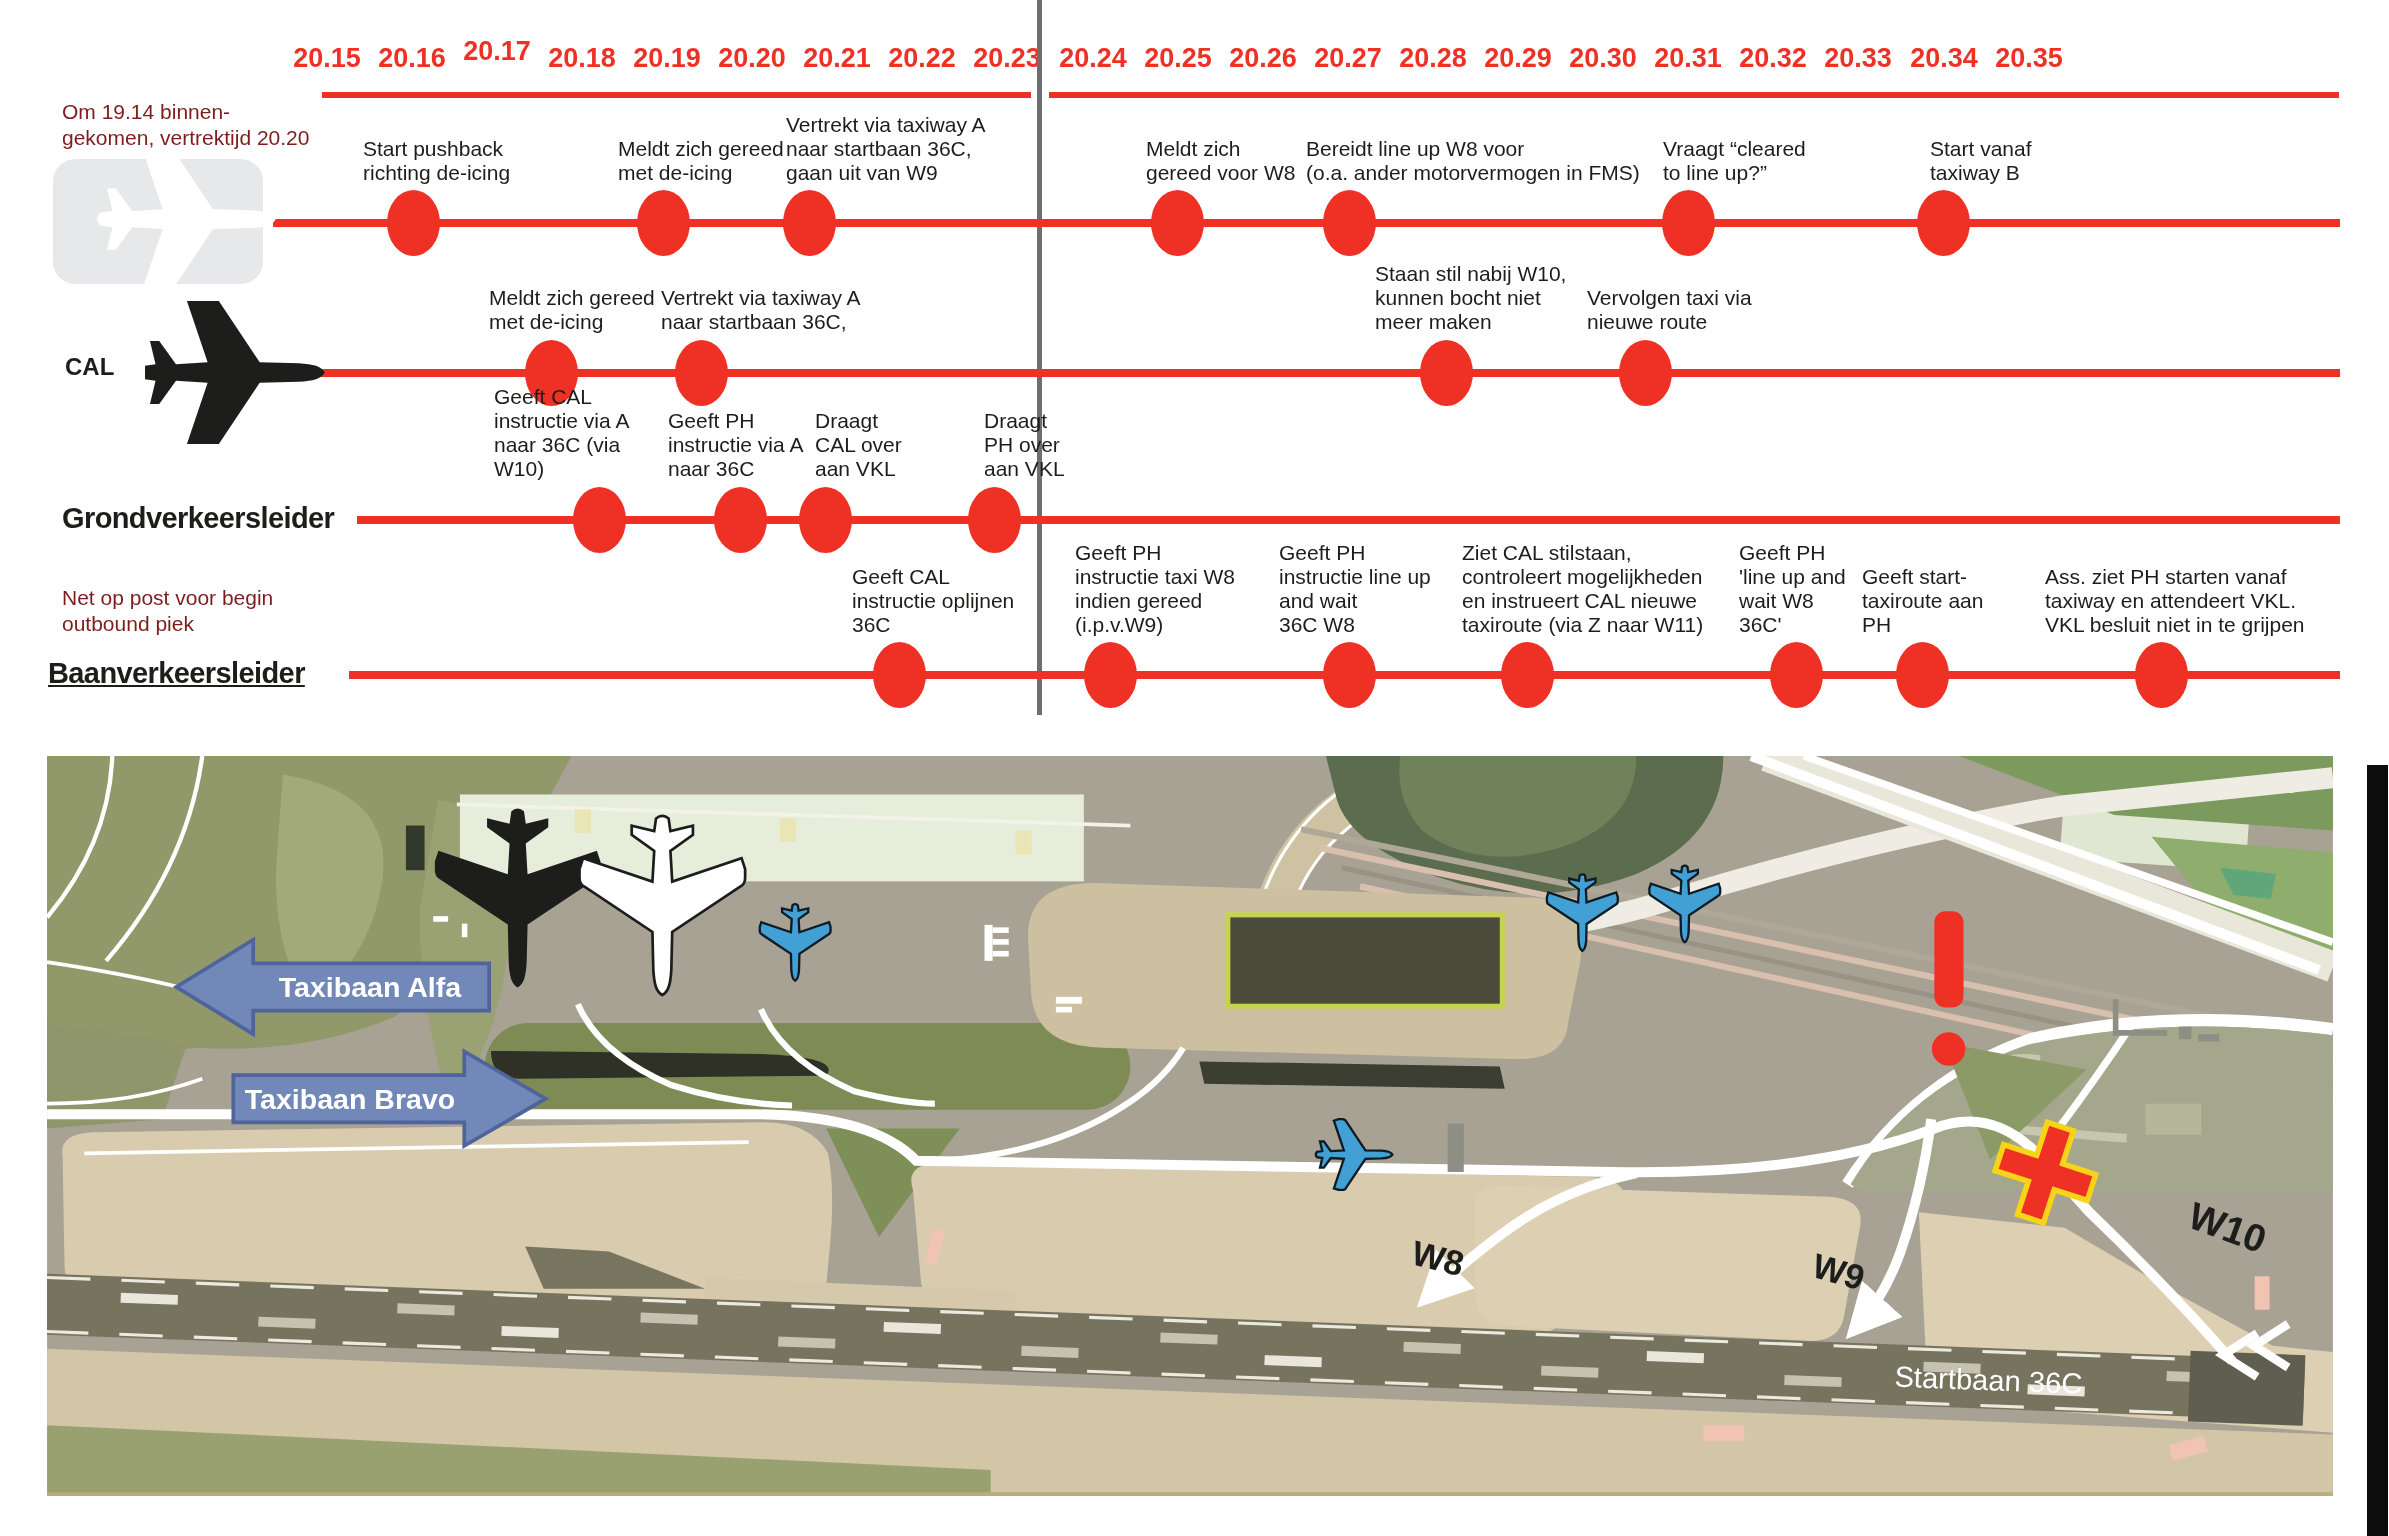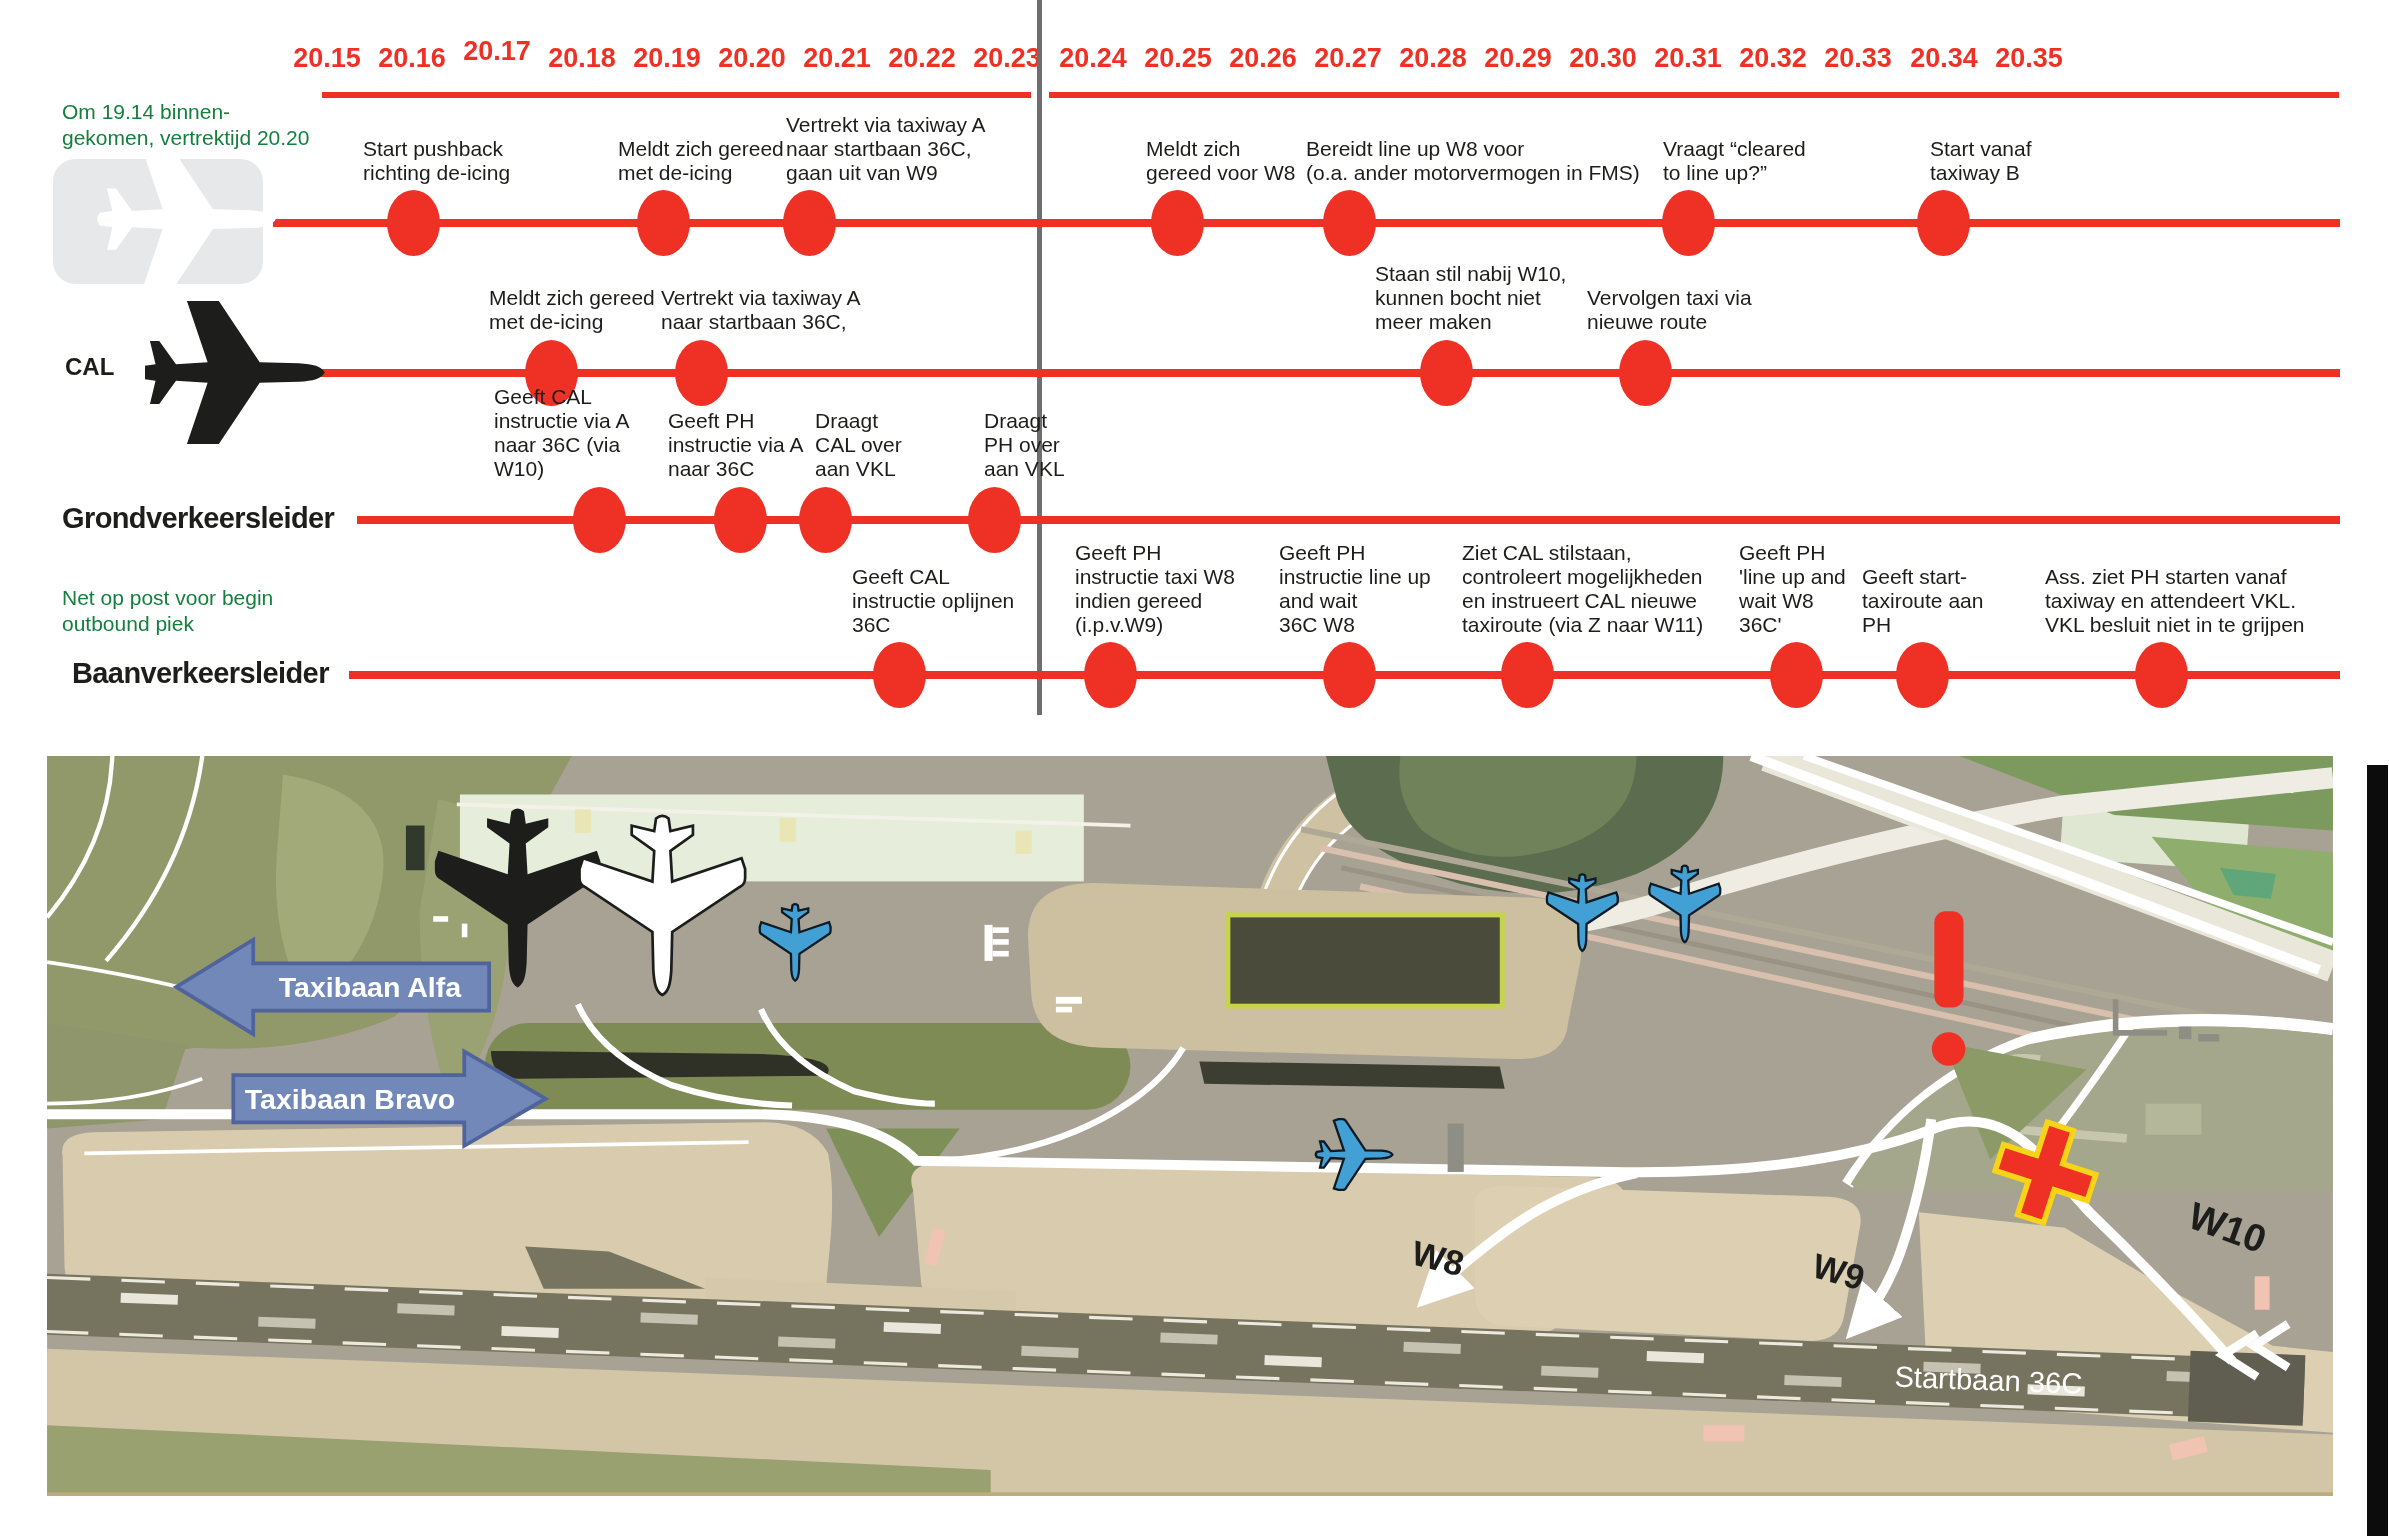--- a/index.html
+++ b/index.html
@@ -4,21 +4,21 @@
 <style>
   html,body{margin:0;padding:0;background:#fff;}
   body{width:2389px;height:1537px;font-family:"Liberation Sans",sans-serif;}
   #stage{position:relative;width:2389px;height:1537px;background:#fff;overflow:hidden;}
   .tick{position:absolute;transform:translateX(-50%);font-size:27px;font-weight:600;color:#ee3124;white-space:nowrap;}
   .axis-seg{position:absolute;height:5.6px;background:#ee3124;}
   #divider{position:absolute;width:5px;background:#6d6e71;}
   .row-line{position:absolute;height:8px;background:#ee3124;}
   .dot{position:absolute;width:53px;height:66px;border-radius:50%;background:#ee3124;}
   .evt{position:absolute;font-size:21px;line-height:24px;color:#1d1d1b;white-space:pre-line;font-weight:500;}
-  .note{position:absolute;font-size:21px;line-height:25.5px;color:#15803d;white-space:pre-line;font-weight:500;}
+  .note{position:absolute;font-size:21px;line-height:25.5px;color:#7f1d1d;white-space:pre-line;font-weight:500;}
   .rowlabel{position:absolute;color:#1d1d1b;font-weight:700;white-space:nowrap;}
   .rl-ph{font-size:36px;}
   .rl-cal{font-size:24px;}
   .rl-grond,.rl-baan{font-size:29px;letter-spacing:-0.6px;}
   #ph-box{position:absolute;left:53px;top:159px;width:210px;height:125px;background:#e7e8e9;border-radius:22.4px;}
   .planes-svg{position:absolute;}
   #map-svg{position:absolute;left:47px;top:756px;}
   #black-bar{position:absolute;left:2367px;top:765px;width:21px;height:772px;background:#0c0c0c;}
   svg text{font-family:"Liberation Sans",sans-serif;}
   .maplabel{font-weight:600;fill:#1d1d1b;}
@@ -118,21 +118,21 @@
 instructie via A
 naar 36C</div>
       <div class="dot" style="left: 799px; top: 487px;"></div>
       <div class="evt" style="left: 815px; bottom: 1056px;">Draagt
 CAL over
 aan VKL</div>
       <div class="dot" style="left: 968px; top: 487px;"></div>
       <div class="evt" style="left: 984px; bottom: 1056px;">Draagt
 PH over
 aan VKL</div>
-      <div class="rowlabel rl-baan" style="left: 72px; top: 657px;">Baanverkeersleider</div>
+      <div class="rowlabel rl-baan" style="left: 48px; top: 657px; text-decoration: underline;">Baanverkeersleider</div>
       <div class="row-line" style="left: 349px; width: 1991px; top: 671px;"></div>
       <div class="dot" style="left: 873px; top: 642px;"></div>
       <div class="evt" style="left: 852px; bottom: 900px;">Geeft CAL
 instructie oplijnen
 36C</div>
       <div class="dot" style="left: 1084px; top: 642px;"></div>
       <div class="evt" style="left: 1075px; bottom: 900px;">Geeft PH
 instructie taxi W8
 indien gereed
 (i.p.v.W9)</div>

